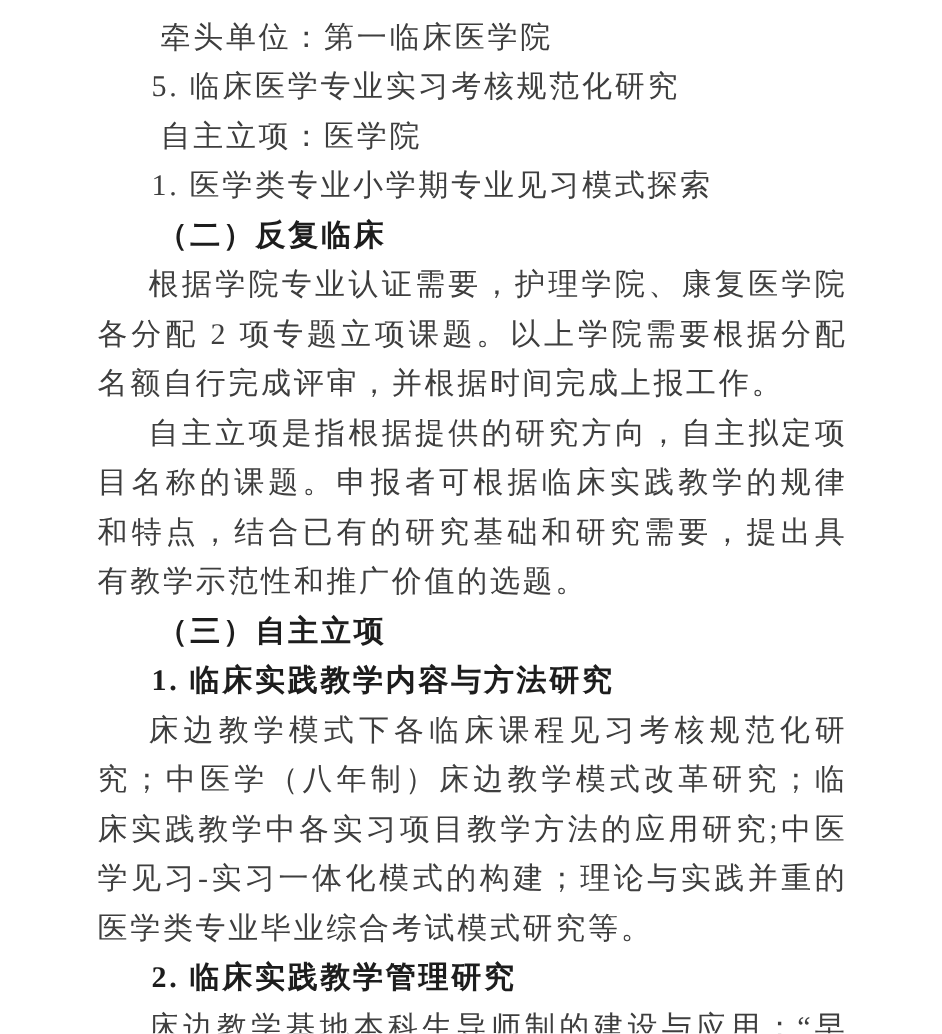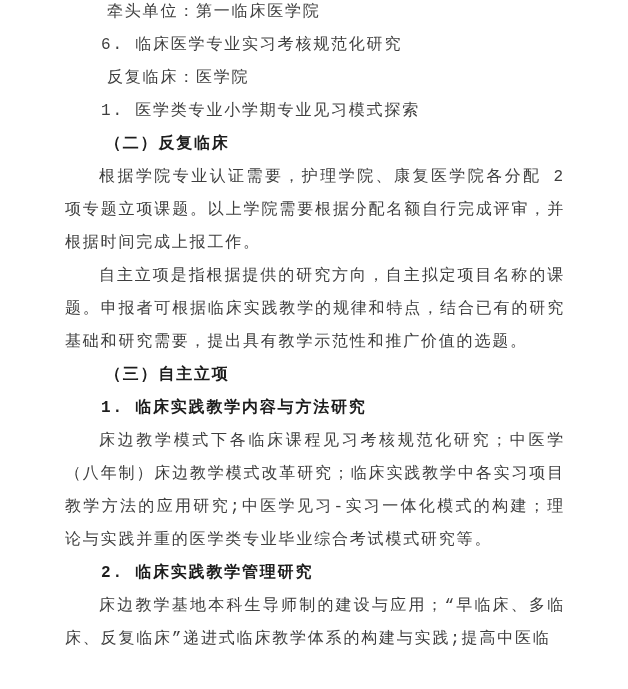--- a/index.html
+++ b/index.html
@@ -12,23 +12,23 @@
     padding: 0;
     background: var(--bg);
   }
   .page {
     position: relative;
     width: 628px;
     height: 689px;
     background: var(--bg);
     overflow: hidden;
     box-sizing: border-box;
-    padding: 0 63px 0 65px;
-    font-family: Liberation Mono, monospace;
-    font-size: 16px;
+    padding: 13px 63px 0 65px;
+    font-family: Liberation Serif, serif;
+    font-size: 20px;
     line-height: 33px;
     letter-spacing: 1.8px;
     color: var(--body-text);
   }
   .flow {
     margin-top: -4px;
   }
   p.blk {
     margin: 0;
     padding: 0;
@@ -59,22 +59,22 @@
   .para {
     text-indent: 34px;
   }
 </style>
 </head>
 <body>
 
 <div class="page">
   <div class="flow">
     <p class="blk item">牵头单位：第一临床医学院</p>
-    <p class="blk num-item">6. 临床医学专业实习考核规范化研究</p>
-    <p class="blk item">反复临床：医学院</p>
+    <p class="blk num-item">5. 临床医学专业实习考核规范化研究</p>
+    <p class="blk item">自主立项：医学院</p>
     <p class="blk num-item">1. 医学类专业小学期专业见习模式探索</p>
     <p class="blk h-kai">（二）反复临床</p>
     <p class="blk para">根据学院专业认证需要，护理学院、康复医学院各分配 2 项专题立项课题。以上学院需要根据分配名额自行完成评审，并根据时间完成上报工作。</p>
     <p class="blk para">自主立项是指根据提供的研究方向，自主拟定项目名称的课题。申报者可根据临床实践教学的规律和特点，结合已有的研究基础和研究需要，提出具有教学示范性和推广价值的选题。</p>
     <p class="blk h-kai">（三）自主立项</p>
     <p class="blk h-num">1. 临床实践教学内容与方法研究</p>
     <p class="blk para">床边教学模式下各临床课程见习考核规范化研究；中医学（八年制）床边教学模式改革研究；临床实践教学中各实习项目教学方法的应用研究;中医学见习-实习一体化模式的构建；理论与实践并重的医学类专业毕业综合考试模式研究等。</p>
     <p class="blk h-num">2. 临床实践教学管理研究</p>
     <p class="blk para">床边教学基地本科生导师制的建设与应用；“早临床、多临床、反复临床”递进式临床教学体系的构建与实践;提高中医临</p>
   </div>

